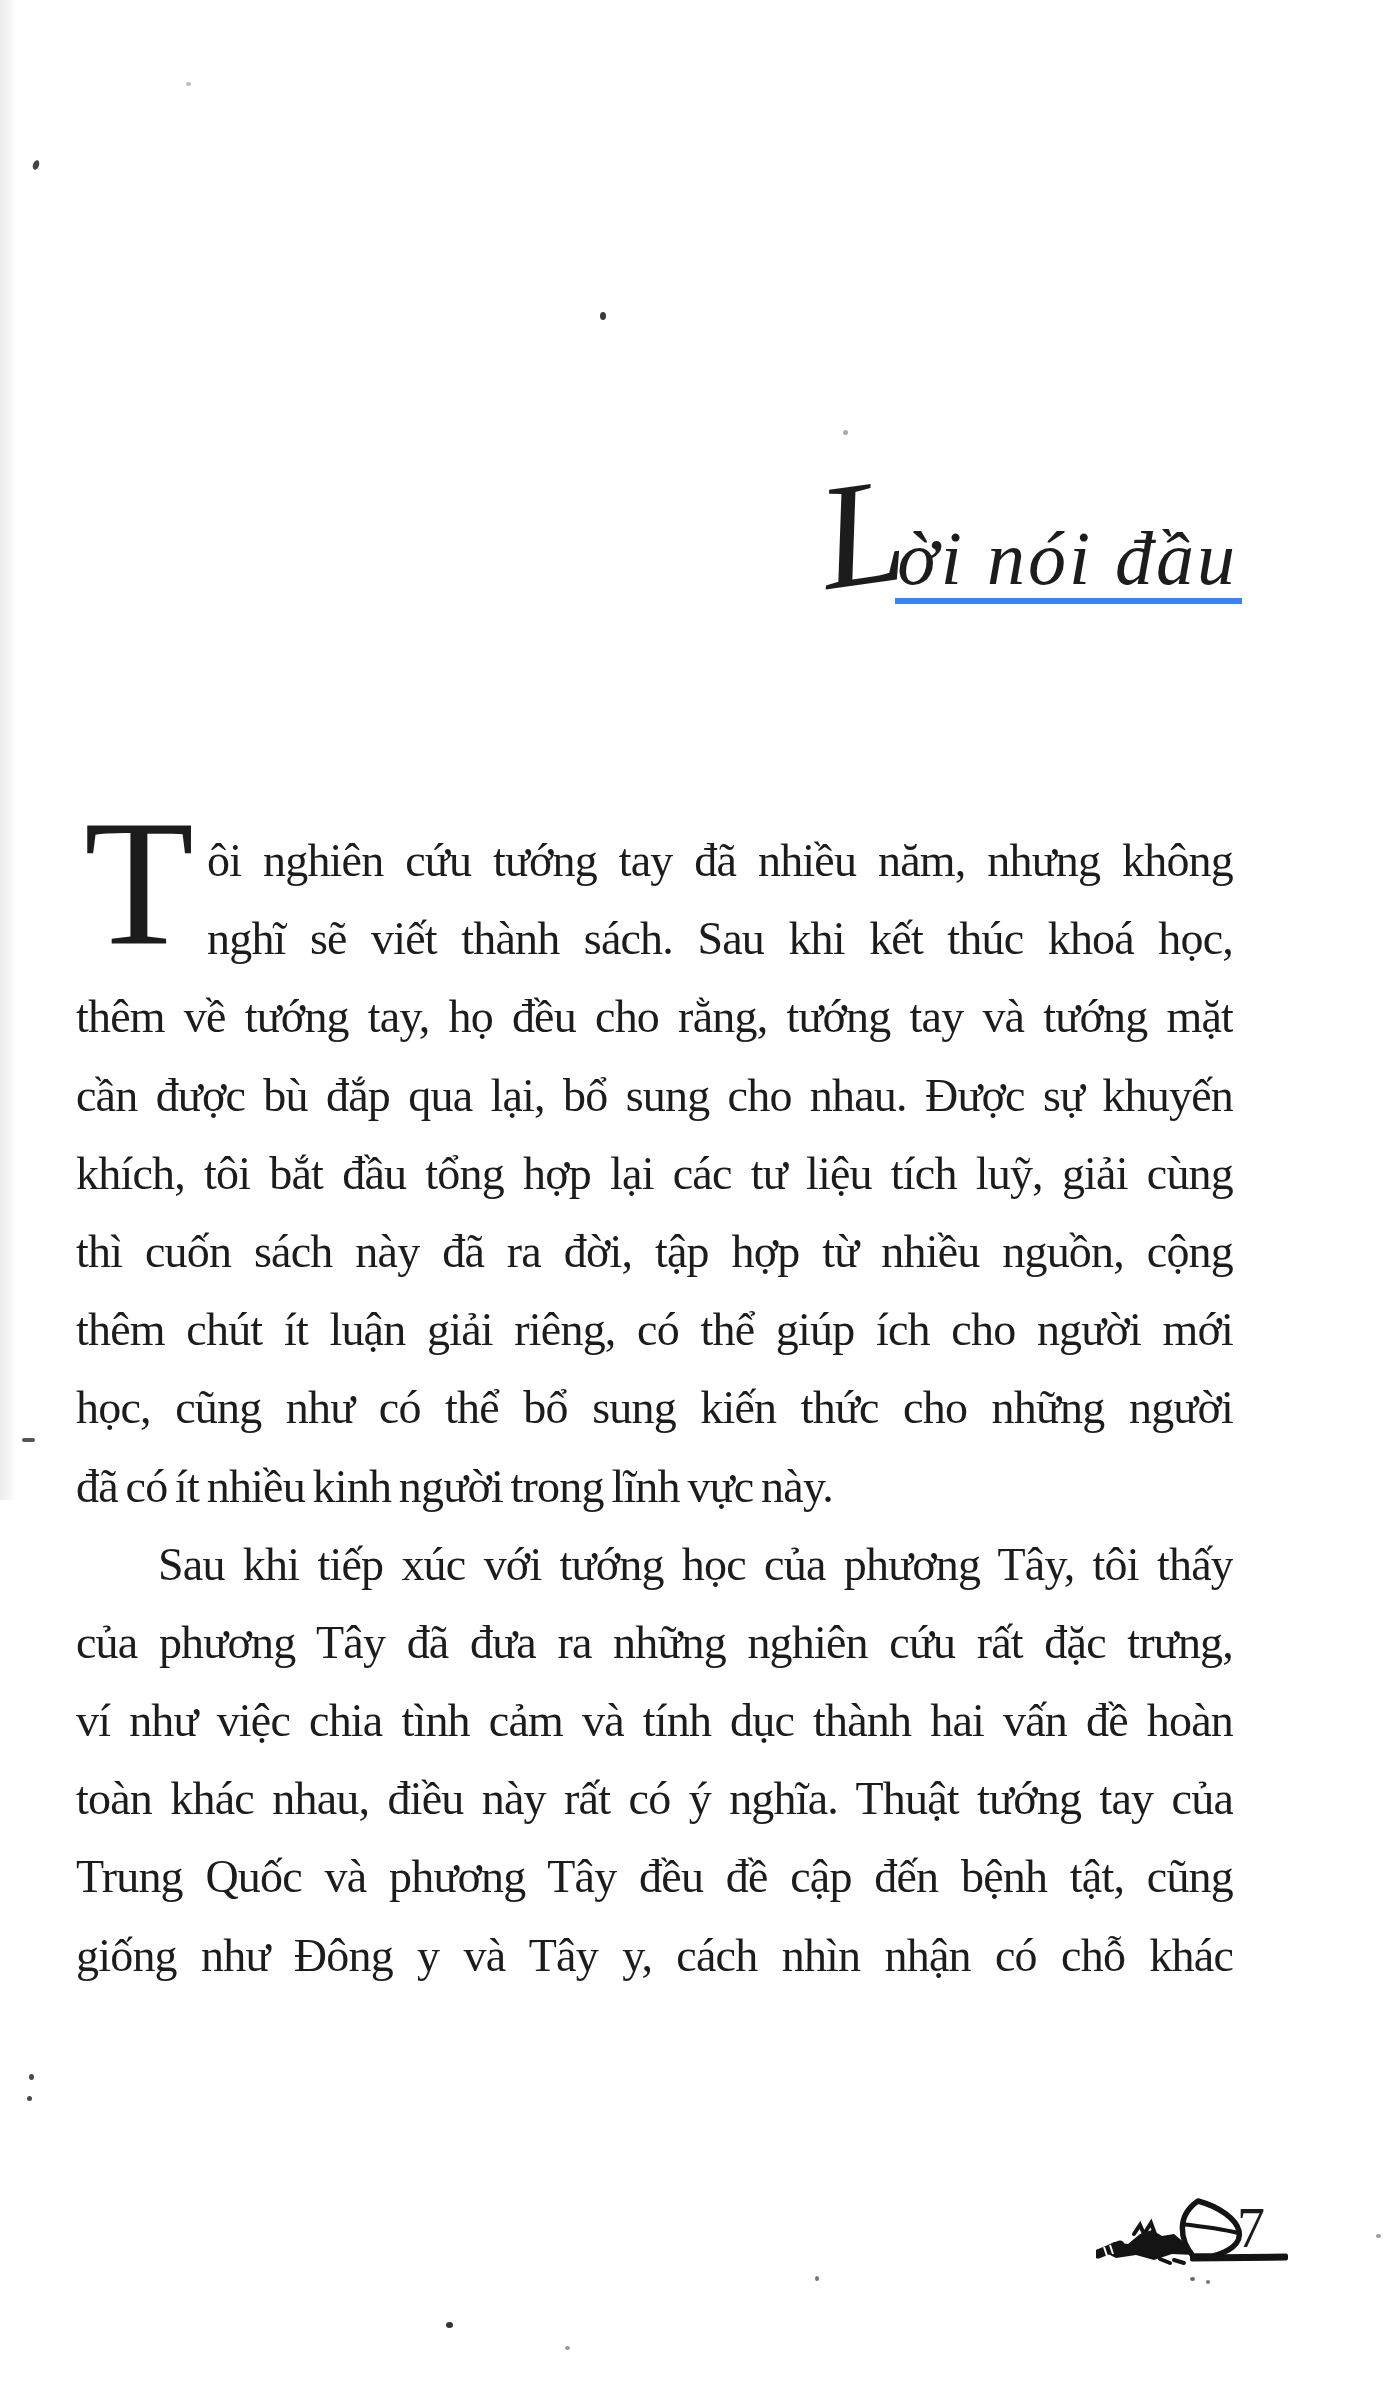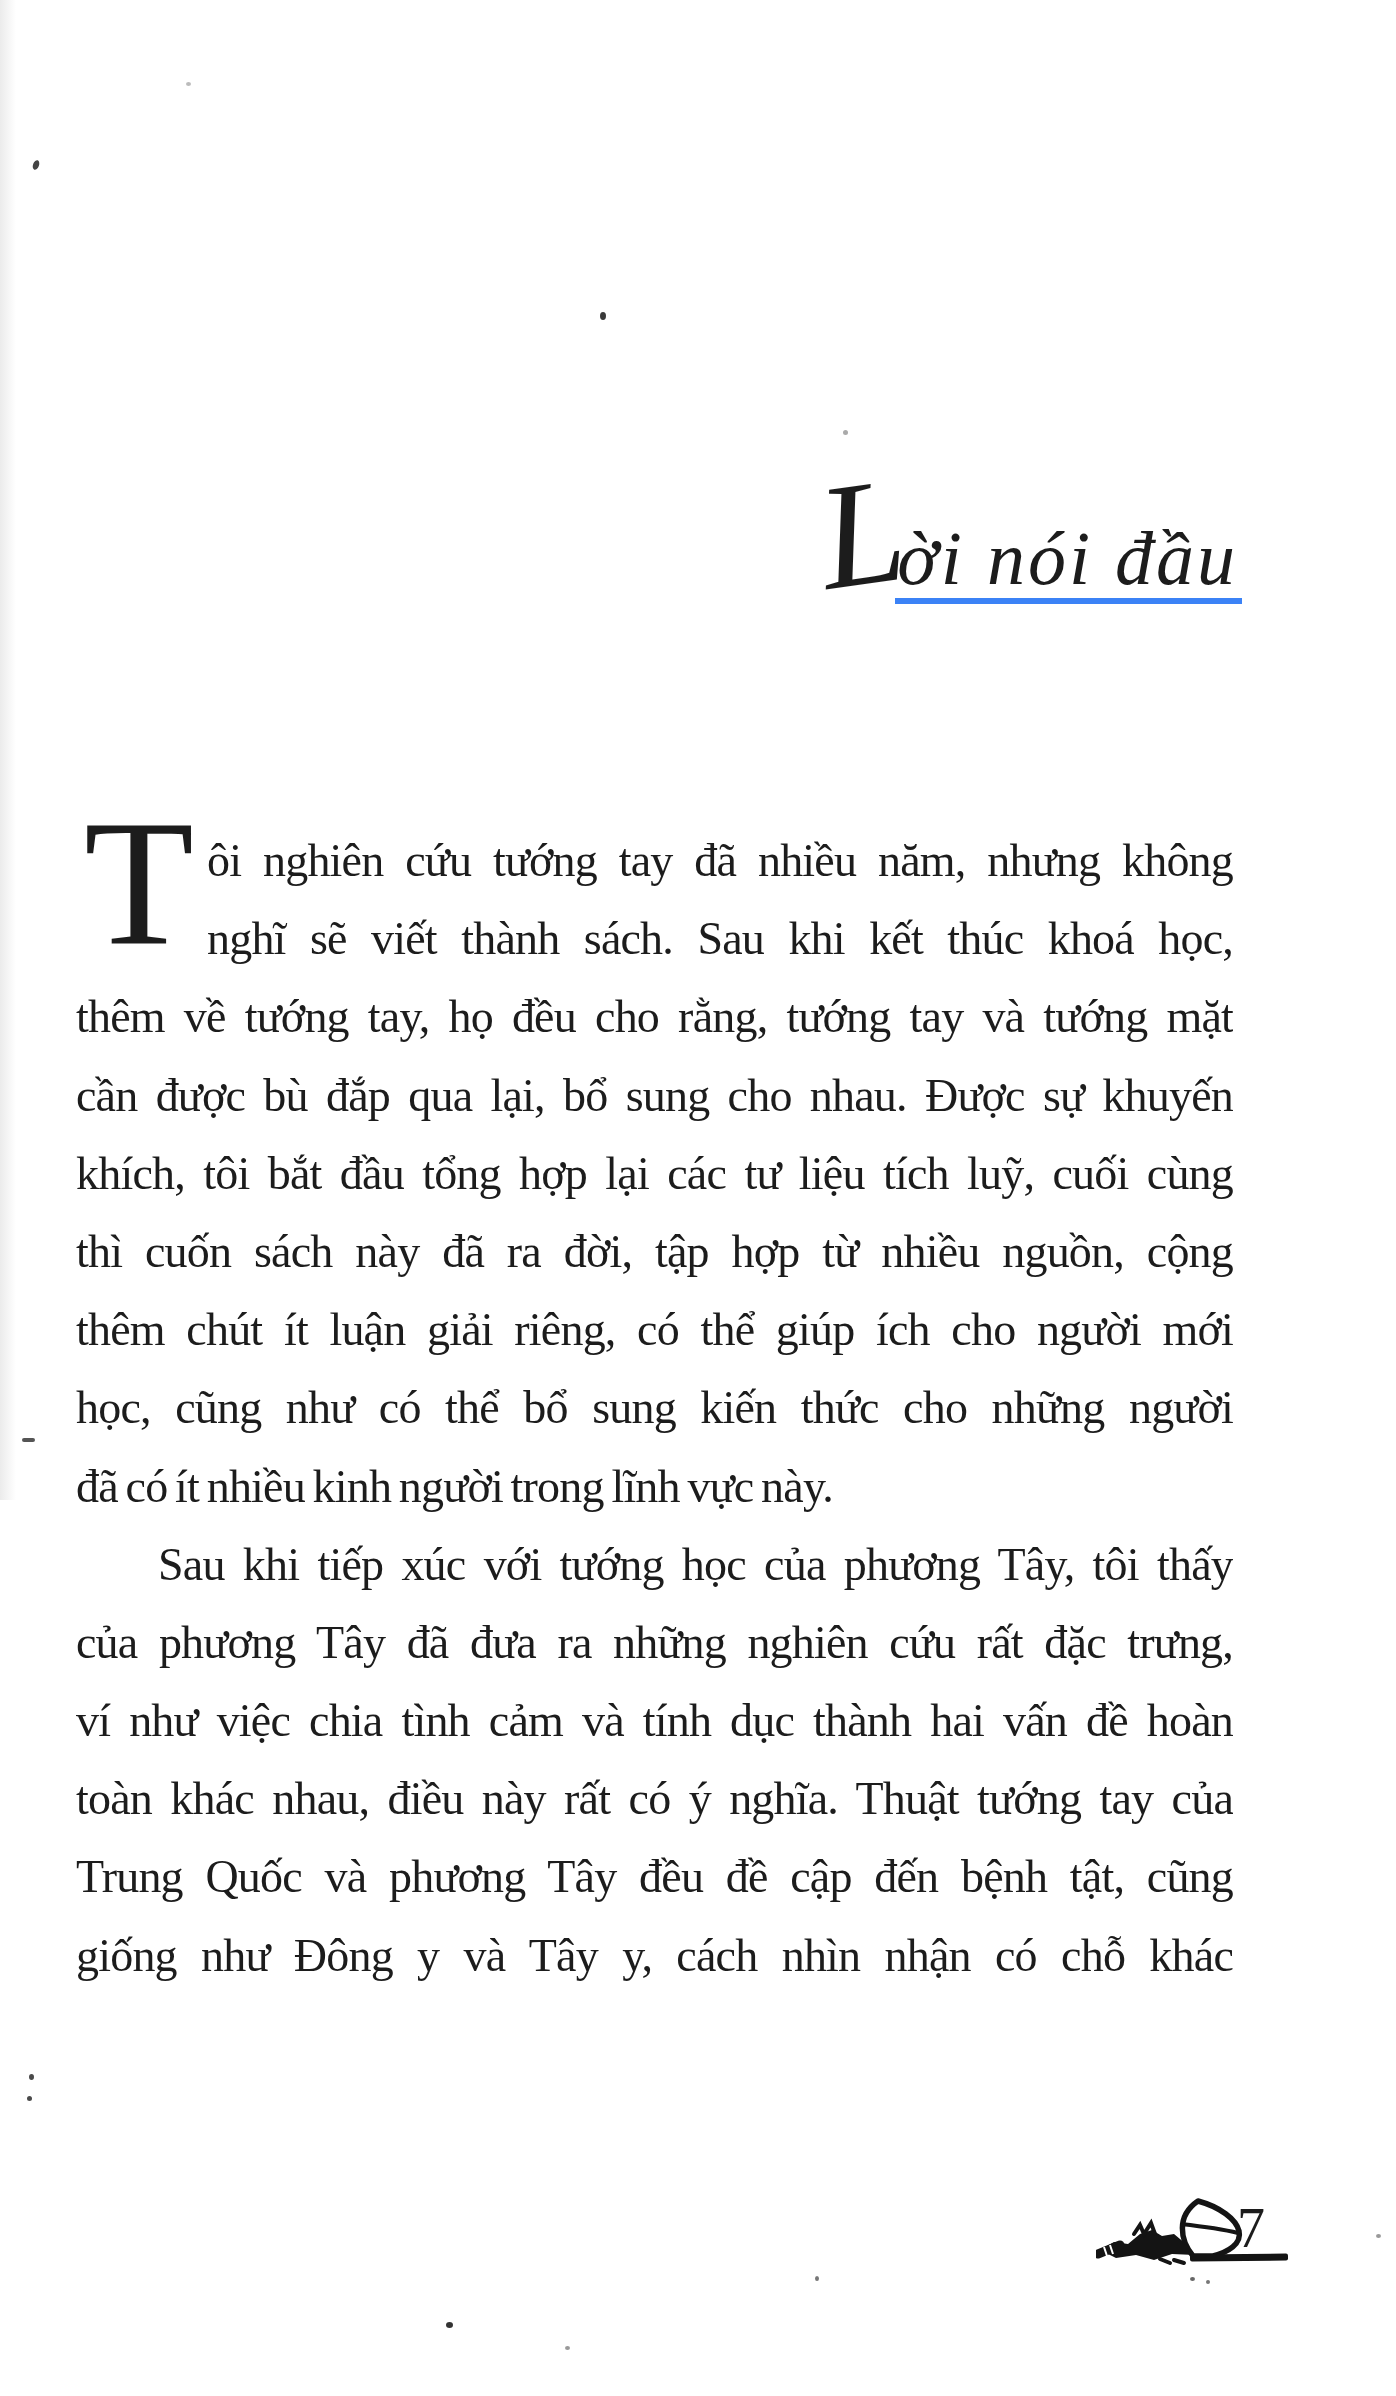--- a/index.html
+++ b/index.html
@@ -66,21 +66,21 @@
       <span class="t-rest">ời nói đầu</span>
   </div>
 
   <div class="dropcap">T</div>
 
   <div class="bodytext">
     <div class="ln dc">ôi nghiên cứu tướng tay đã nhiều năm, nhưng không</div>
     <div class="ln dc">nghĩ sẽ viết thành sách. Sau khi kết thúc khoá học,</div>
     <div class="ln">thêm về tướng tay, họ đều cho rằng, tướng tay và tướng mặt</div>
     <div class="ln">cần được bù đắp qua lại, bổ sung cho nhau. Được sự khuyến</div>
-    <div class="ln">khích, tôi bắt đầu tổng hợp lại các tư liệu tích luỹ, cuối cùng</div>
+    <div class="ln">khích, tôi bắt đầu tổng hợp lại các tư liệu tích luỹ, giải cùng</div>
     <div class="ln">thì cuốn sách này đã ra đời, tập hợp từ nhiều nguồn, cộng</div>
     <div class="ln">thêm chút ít luận giải riêng, có thể giúp ích cho người mới</div>
     <div class="ln">học, cũng như có thể bổ sung kiến thức cho những người</div>
     <div class="ln shortln">đã có ít nhiều kinh người trong lĩnh vực này.</div>
     <div class="ln ind">Sau khi tiếp xúc với tướng học của phương Tây, tôi thấy</div>
     <div class="ln">của phương Tây đã đưa ra những nghiên cứu rất đặc trưng,</div>
     <div class="ln">ví như việc chia tình cảm và tính dục thành hai vấn đề hoàn</div>
     <div class="ln">toàn khác nhau, điều này rất có ý nghĩa. Thuật tướng tay của</div>
     <div class="ln">Trung Quốc và phương Tây đều đề cập đến bệnh tật, cũng</div>
     <div class="ln">giống như Đông y và Tây y, cách nhìn nhận có chỗ khác</div>

